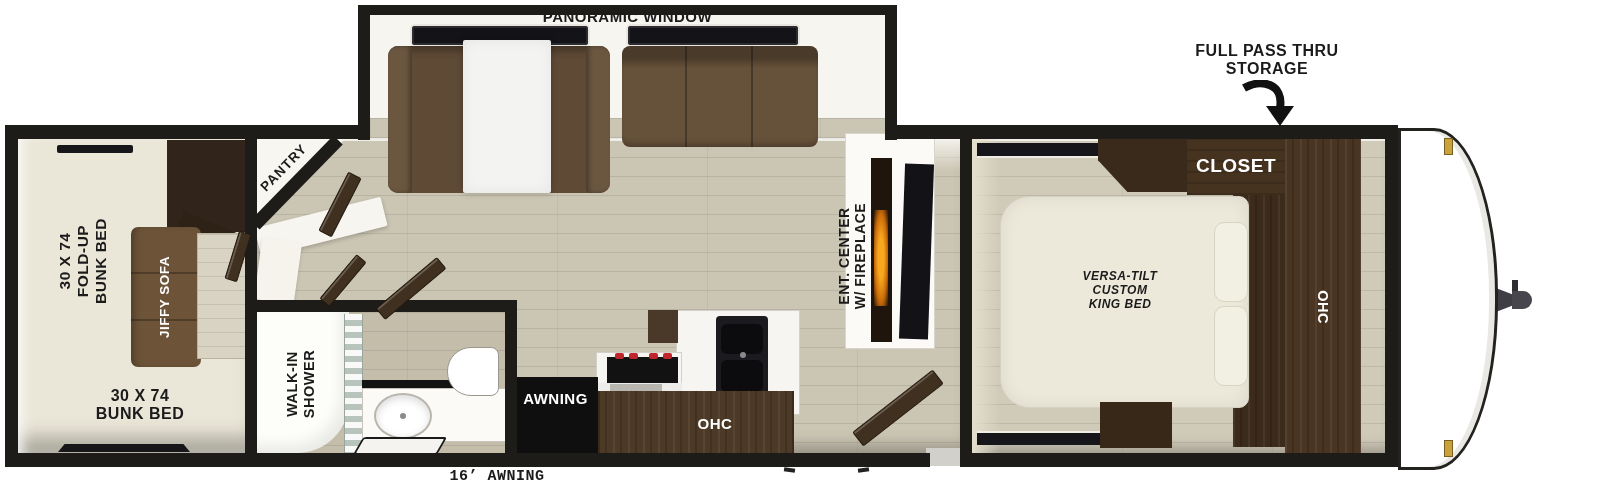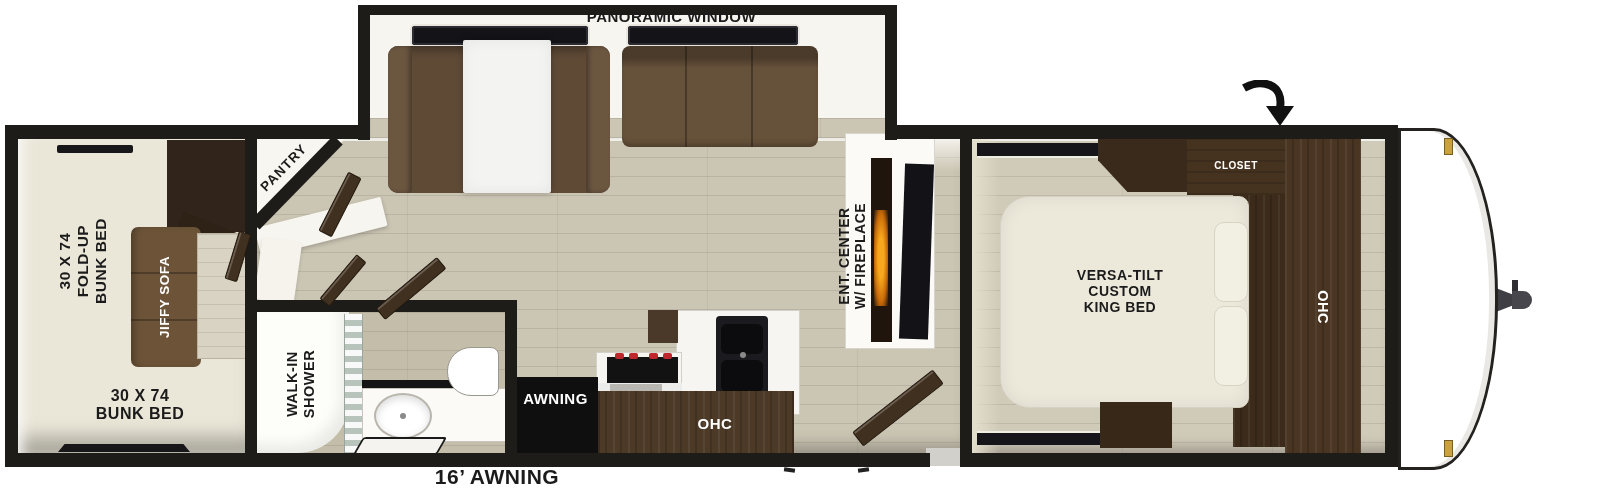--- a/index.html
+++ b/index.html
@@ -36,21 +36,21 @@
               background:linear-gradient(90deg,#e4decd,rgba(228,222,205,0));"></div>
   <div class="floor plank" style="left:257px;top:312px;width:248px;height:141px;background-color:#c4bda9;"></div>
   <div class="floor" style="left:370px;top:14px;width:515px;height:124px;background:#f7f5ef;"></div>
   <div class="floor plank" style="left:370px;top:118px;width:515px;height:20px;"></div>
   <div class="floor" style="left:253px;top:139px;width:92px;height:92px;background:#f8f6f0;z-index:2;
               clip-path:polygon(0 0,100% 0,0 100%);"></div>
   <div class="floor" style="left:926px;top:448px;width:42px;height:18px;background:#d2d0ca;z-index:4;"></div>
   <div class="floor" style="left:897px;top:138px;width:63px;height:34px;z-index:2;
               background:linear-gradient(180deg,#f4f2ec,rgba(244,242,236,0));"></div>
 
-  <div class="lbl" style="left:358px;top:8px;width:539px;height:18px;font-size:15px;margin-left:44px;">PANORAMIC WINDOW</div>
+  <div class="lbl" style="left:358px;top:8px;width:539px;height:18px;font-size:15px;">PANORAMIC WINDOW</div>
   <div class="furn" style="left:412px;top:26px;width:176px;height:19px;background:#141418;border-radius:3px;
               box-shadow:inset 0 0 0 2px #2b2b31, 0 0 0 2px #e8e6df;"></div>
   <div class="furn" style="left:628px;top:26px;width:170px;height:19px;background:#141418;border-radius:3px;
               box-shadow:inset 0 0 0 2px #2b2b31, 0 0 0 2px #e8e6df;"></div>
 
   <div class="furn" style="left:388px;top:46px;width:222px;height:147px;background:#5f4a36;border-radius:10px;
               box-shadow:inset 0 10px 10px -6px rgba(0,0,0,.35);">
     <div class="abs" style="left:0;top:0;width:24px;height:147px;background:#6b5640;border-radius:10px 4px 4px 10px;box-shadow:inset -3px 0 4px rgba(0,0,0,.3);"></div>
     <div class="abs" style="right:0;top:0;width:24px;height:147px;background:#6b5640;border-radius:4px 10px 10px 4px;box-shadow:inset 3px 0 4px rgba(0,0,0,.3);"></div>
     <div class="abs" style="left:75px;top:-6px;width:88px;height:153px;background:#f3f3f1;border-radius:2px;
@@ -133,27 +133,27 @@
     <div class="abs" style="left:24px;top:18px;width:6px;height:6px;background:#8a8a8a;border-radius:50%;"></div>
   </div>
   <div class="furn" style="left:447px;top:347px;width:50px;height:47px;background:#ffffff;border:1px solid #9a978f;border-radius:24px 8px 8px 24px;z-index:3;"></div>
   <div class="furn" style="left:358px;top:437px;width:80px;height:14px;background:#f4f3ef;border:2px solid #1a1a1a;border-radius:3px;transform:skewX(-30deg);z-index:4;"></div>
 
   <div class="furn" style="left:977px;top:143px;width:176px;height:13px;background:#15151a;box-shadow:0 2px 0 #efece2;"></div>
   <div class="furn" style="left:977px;top:433px;width:150px;height:12px;background:#15151a;box-shadow:0 -2px 0 #efece2;"></div>
   <div class="furn" style="left:1098px;top:139px;width:92px;height:53px;background:#3a2a1b;
               clip-path:polygon(0 0,100% 0,100% 100%,32% 100%,0 40%);"></div>
   <div class="furn graindk" style="left:1187px;top:139px;width:98px;height:56px;background-color:#46331f;"></div>
-  <div class="lbl w" style="left:1187px;top:155px;width:98px;height:22px;font-size:10px;">CLOSET</div>
+  <div class="lbl w" style="left:1187px;top:155px;width:98px;height:22px;font-size:19px;">CLOSET</div>
   <div class="furn grain" style="left:1233px;top:195px;width:52px;height:252px;background-color:#3c2b1a;"></div>
   <div class="furn grain" style="left:1285px;top:139px;width:76px;height:318px;background-color:#4a3522;"></div>
   <div class="lbl w" style="left:1288px;top:297px;width:70px;height:20px;font-size:14.5px;transform:rotate(90deg);">OHC</div>
   <div class="furn" style="left:1000px;top:196px;width:247px;height:210px;background:#ece9db;border:1px solid #d6d2c2;
               border-radius:30px 10px 10px 30px;box-shadow:inset 0 0 18px rgba(0,0,0,.07);"></div>
-  <div class="lbl" style="left:1020px;top:258px;width:200px;height:66px;font-size:14px;">VERSA-TILT
+  <div class="lbl" style="left:1020px;top:258px;width:200px;height:66px;font-size:12px;font-style:italic;">VERSA-TILT
 CUSTOM
 KING BED</div>
   <div class="furn" style="left:1214px;top:222px;width:32px;height:78px;background:#f2efe3;border:1px solid #d8d4c4;border-radius:10px;z-index:3;"></div>
   <div class="furn" style="left:1214px;top:306px;width:32px;height:78px;background:#f2efe3;border:1px solid #d8d4c4;border-radius:10px;z-index:3;"></div>
   <div class="furn" style="left:1100px;top:402px;width:72px;height:46px;background:#372818;"></div>
 
   <div class="wall" style="left:5px;top:125px;width:365px;height:14px;"></div>
   <div class="wall" style="left:885px;top:125px;width:513px;height:14px;"></div>
   <div class="wall" style="left:5px;top:453px;width:925px;height:14px;"></div>
   <div class="wall" style="left:963px;top:453px;width:435px;height:14px;"></div>
@@ -172,21 +172,23 @@
   <div class="furn" style="left:1398px;top:128px;width:94px;height:336px;background:#ffffff;border:3px solid #23221f;
               border-radius:0 64px 64px 0 / 0 168px 168px 0;z-index:4;
               box-shadow:inset -6px 0 0 #e9e8e4;"></div>
   <div class="furn" style="left:1444px;top:138px;width:7px;height:15px;background:#c9a23c;border:1px solid #7a6020;z-index:5;"></div>
   <div class="furn" style="left:1444px;top:440px;width:7px;height:15px;background:#c9a23c;border:1px solid #7a6020;z-index:5;"></div>
   <div class="furn" style="left:1488px;top:283px;width:26px;height:34px;background:#3e3e44;z-index:3;
               clip-path:polygon(0 6%,100% 35%,100% 65%,0 94%);"></div>
   <div class="furn" style="left:1512px;top:280px;width:6px;height:14px;background:#2e2e33;z-index:3;"></div>
   <div class="furn" style="left:1512px;top:291px;width:20px;height:18px;background:#46464c;border-radius:0 9px 9px 0;z-index:3;"></div>
 
+  <div class="lbl" style="left:1167px;top:40px;width:200px;height:40px;font-size:16px;line-height:1.12;">FULL PASS THRU
+STORAGE</div>
   <svg class="abs" style="left:1238px;top:80px;z-index:7;" width="58" height="48" viewBox="0 0 58 48">
     <path d="M6,8 C24,-2 46,4 42,28" fill="none" stroke="#111111" stroke-width="8" stroke-linecap="butt"></path>
     <polygon points="28,26 56,26 42,46" fill="#111111"></polygon>
   </svg>
-  <div class="lbl" style="left:417px;top:464px;width:160px;height:26px;font-size:21px;letter-spacing:.5px;">16’ AWNING</div>
+  <div class="lbl" style="left:417px;top:464px;width:160px;height:26px;font-size:15px;letter-spacing:.5px;font-family:Liberation Mono, monospace;">16’ AWNING</div>
   <div class="furn" style="left:784px;top:468px;width:11px;height:4px;background:#222222;transform:rotate(8deg);z-index:6;"></div>
   <div class="furn" style="left:858px;top:468px;width:11px;height:4px;background:#222222;transform:rotate(-8deg);z-index:6;"></div>
 
 </div>
 
 </body></html>

